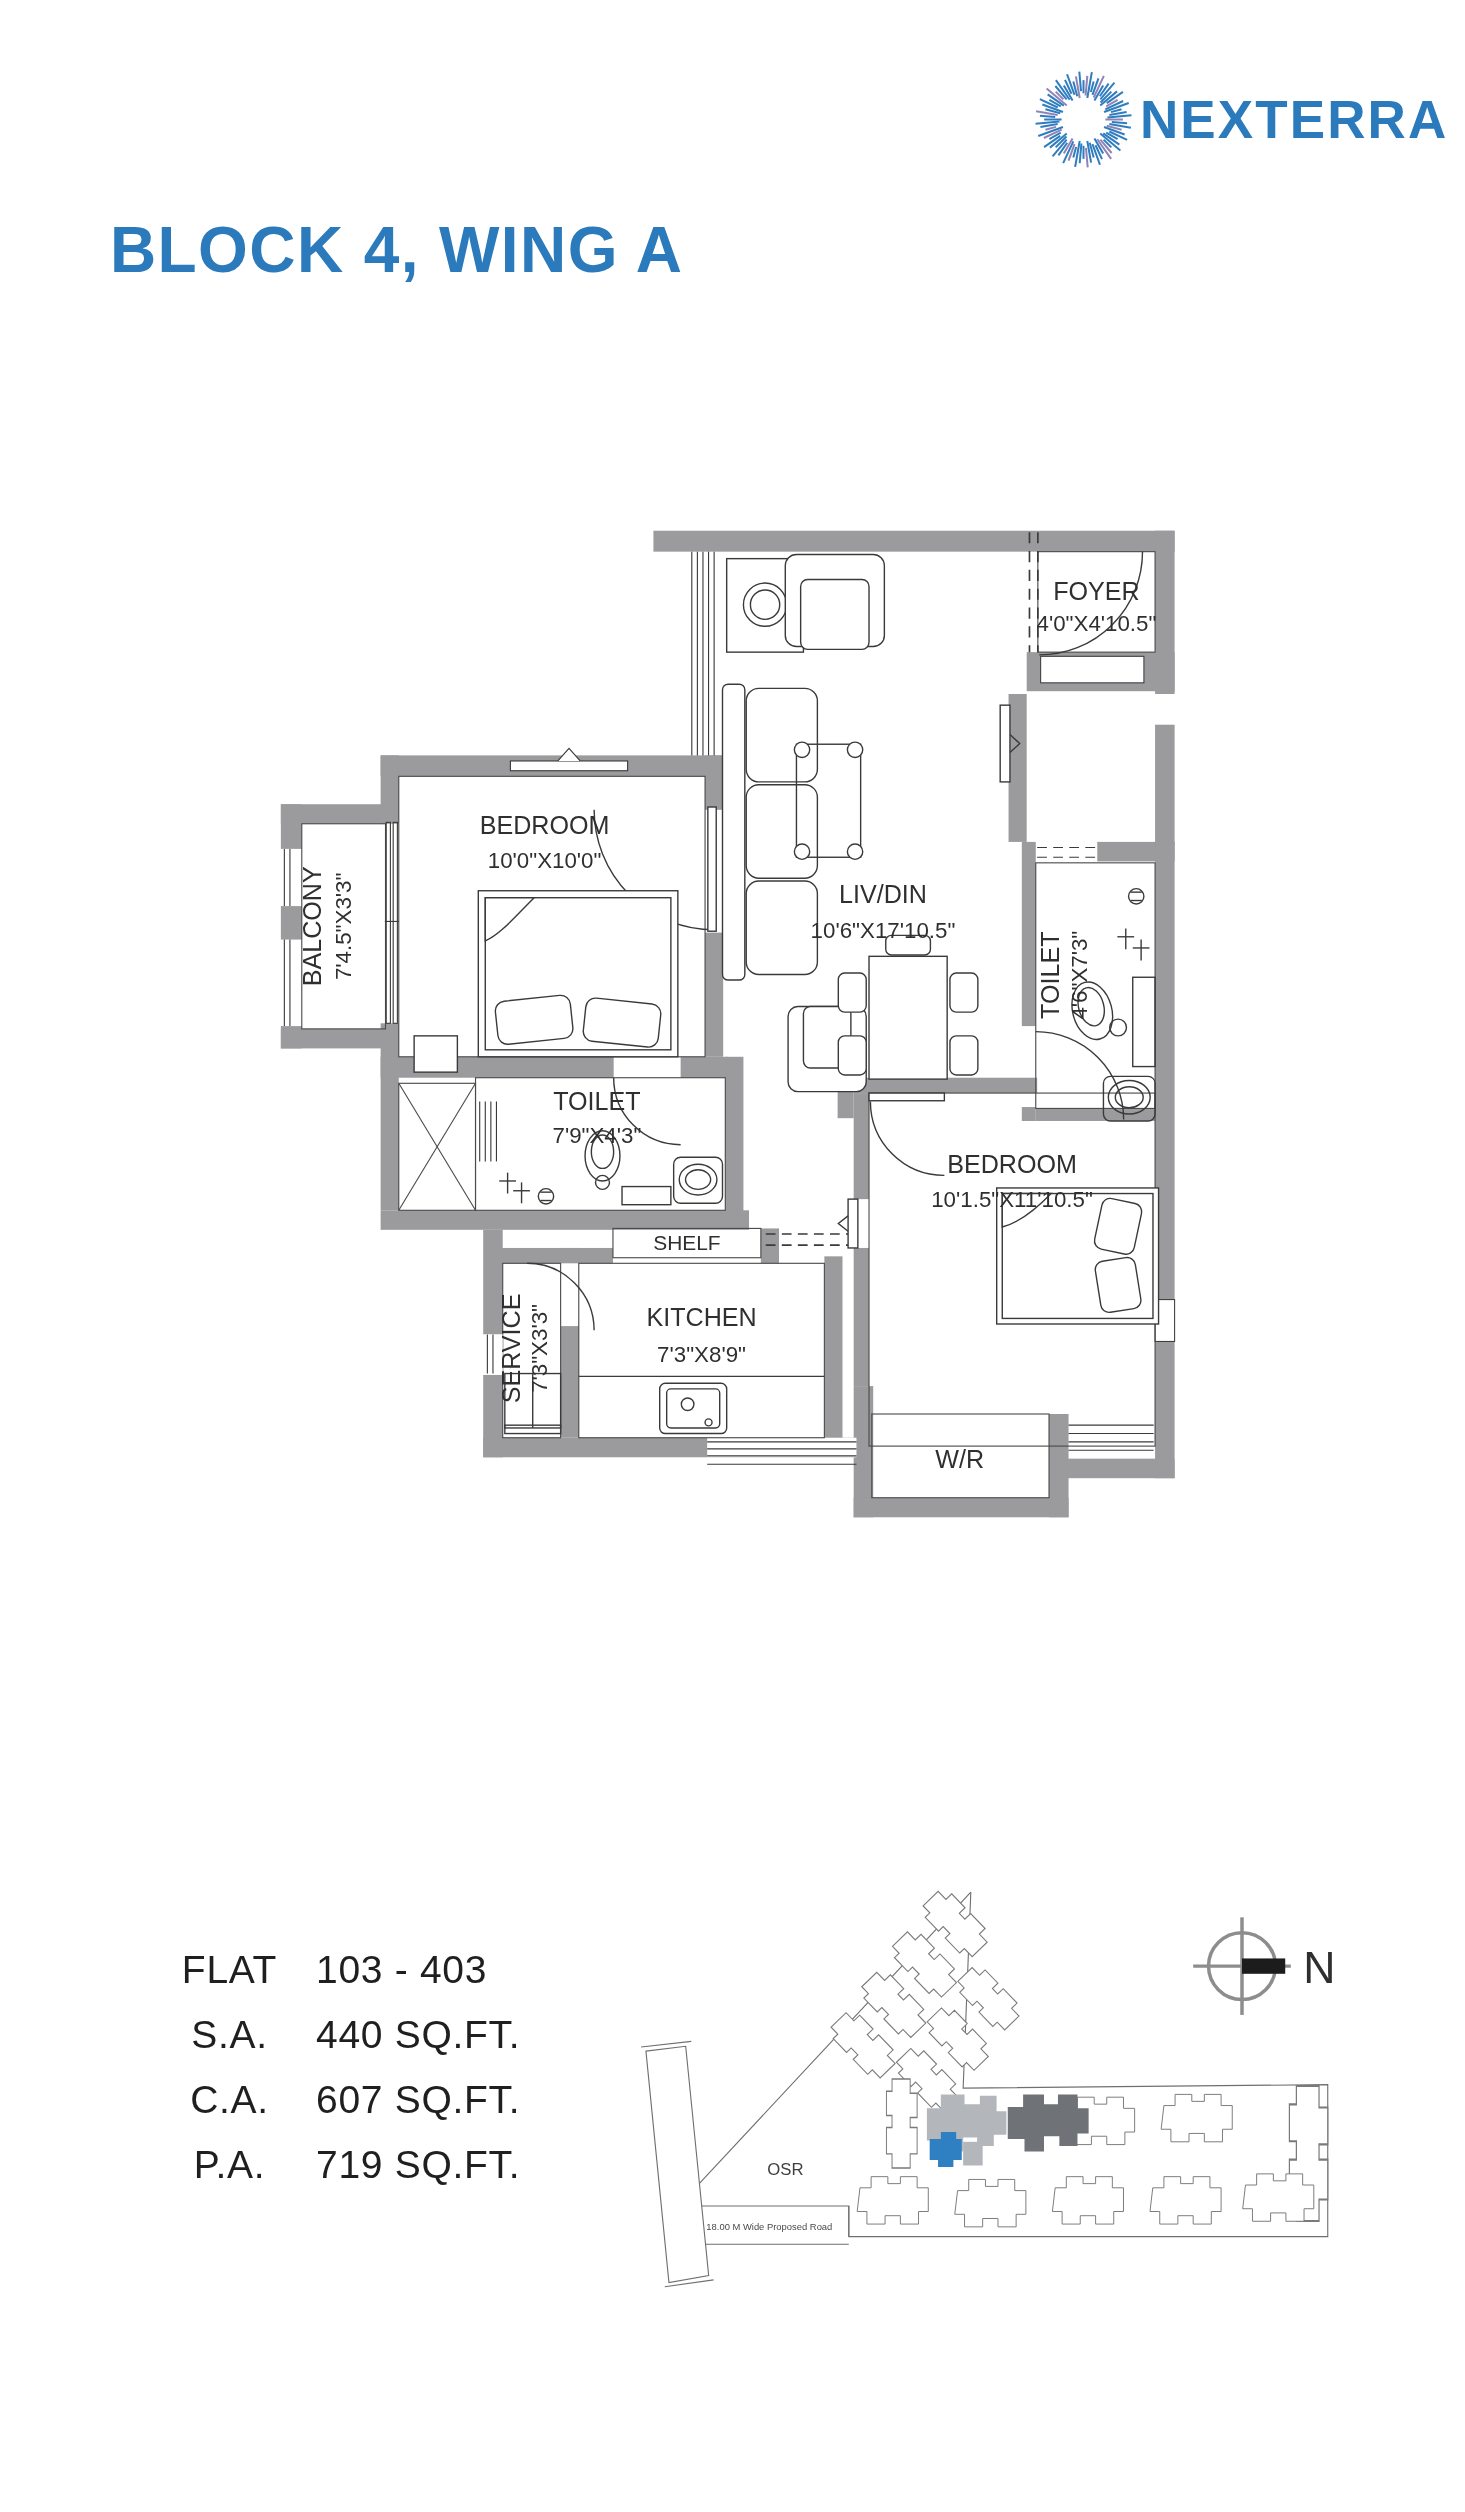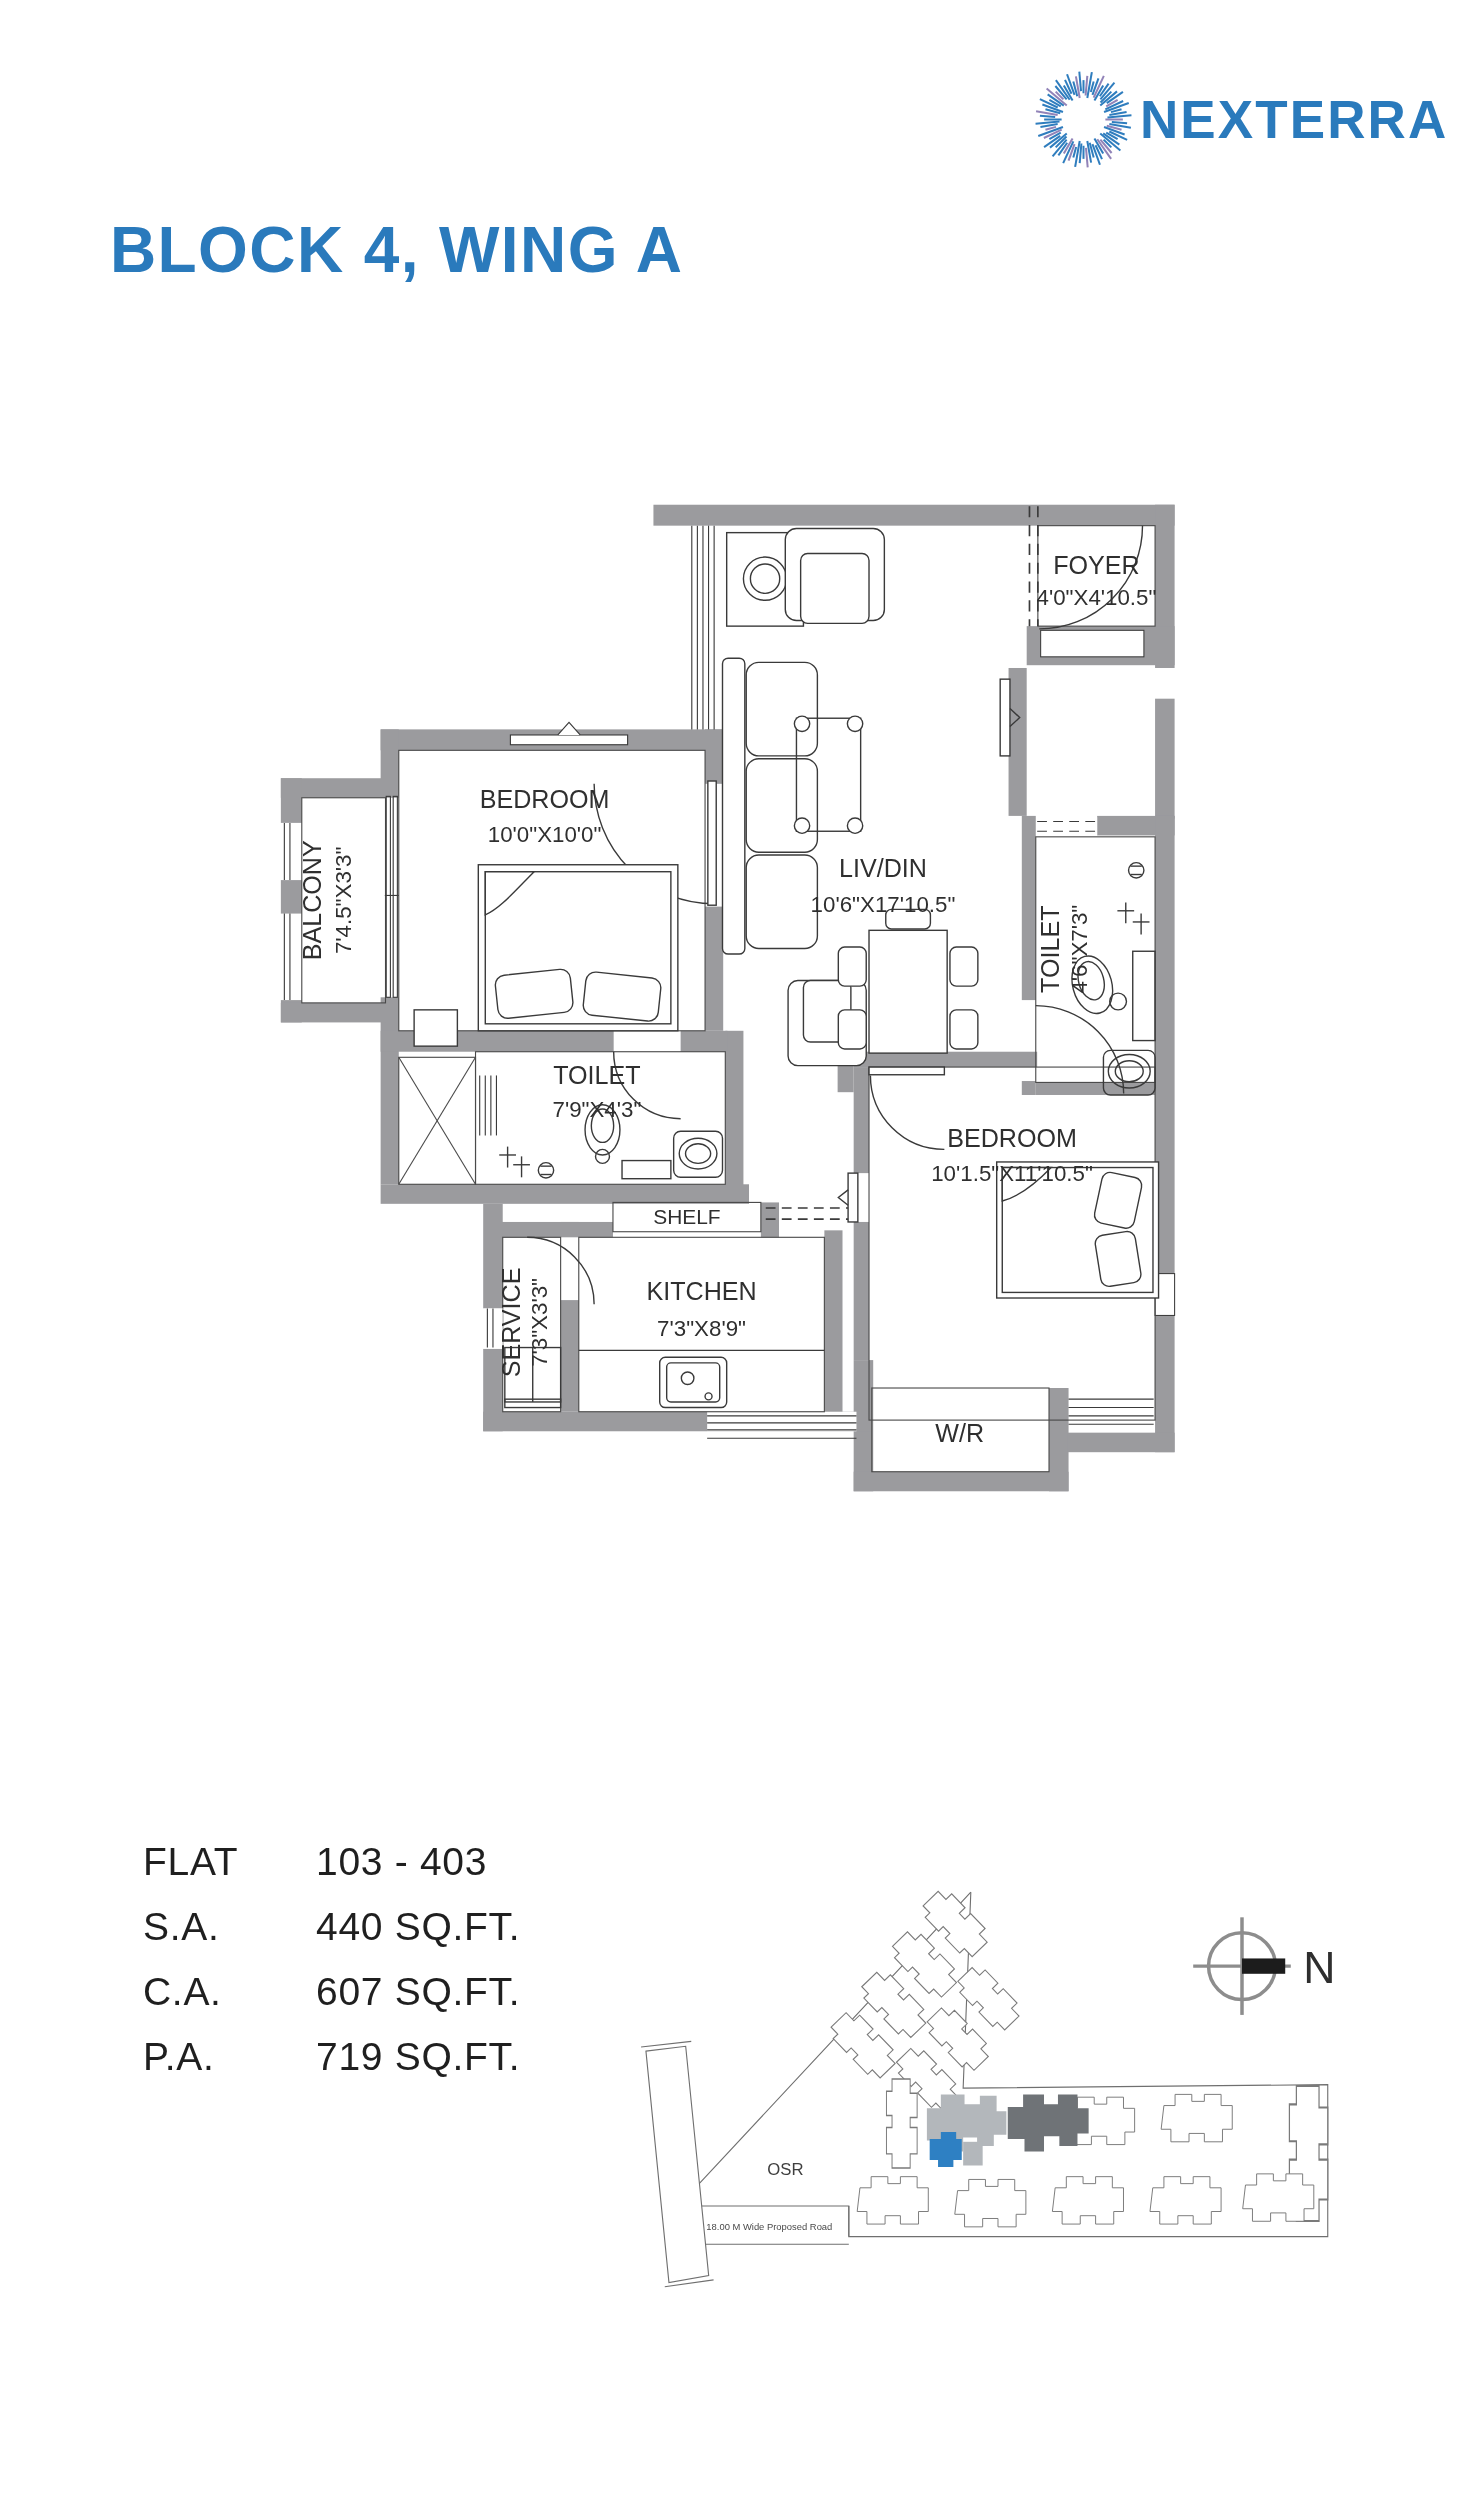--- a/index.html
+++ b/index.html
@@ -6,22 +6,22 @@
   body{
     width:1465px;height:2512px;position:relative;background:#ffffff;
     font-family:"Liberation Sans", sans-serif;overflow:hidden;
   }
   .logo{position:absolute;left:1031px;top:67px;display:flex;align-items:center;gap:4px;}
   .logo-text{font-size:53px;font-weight:bold;color:#2a7abc;letter-spacing:2.1px;}
   .page-title{
     position:absolute;left:110px;top:213px;font-size:64px;font-weight:bold;
     color:#2a7abc;letter-spacing:1.4px;white-space:nowrap;
   }
-  .plan-wrap{position:absolute;left:269px;top:492px;width:907px;height:1012px;text-align:right;}
-  .details{position:absolute;left:143px;top:1840px;color:#1f1f1f;}
+  .plan-wrap{position:absolute;left:269px;top:518px;width:907px;height:1012px;text-align:right;}
+  .details{position:absolute;left:143px;top:1948px;color:#1f1f1f;text-align:center;}
   .details .row{display:flex;margin-bottom:21px;font-size:39px;letter-spacing:0.7px;}
   .details .lbl{width:173px;}
   .sitemap-wrap{position:absolute;left:614px;top:1849px;width:768px;height:488px;}
   svg text{font-family:"Liberation Sans", sans-serif;}
   .roomname{font-size:36px;fill:#2f2f2f;}
   .roomdim{font-size:32px;fill:#2f2f2f;}
   .small-label{font-size:30px;fill:#2f2f2f;}
 </style>
 </head>
 <body>

